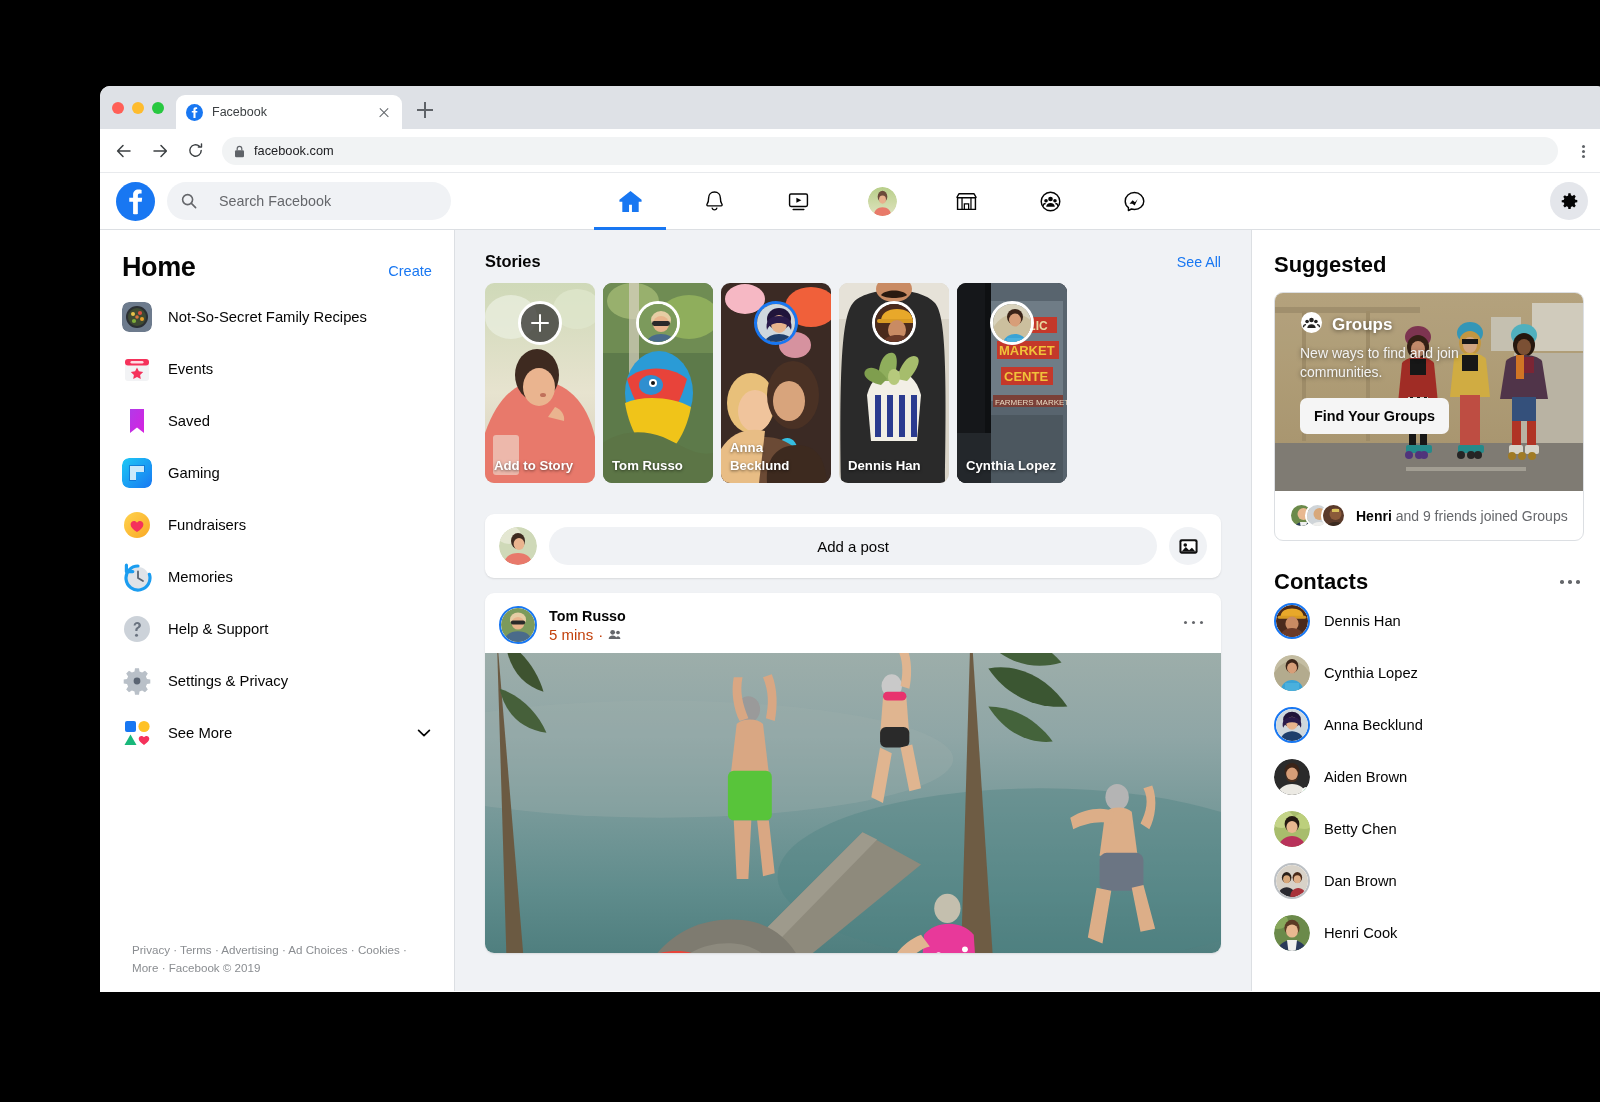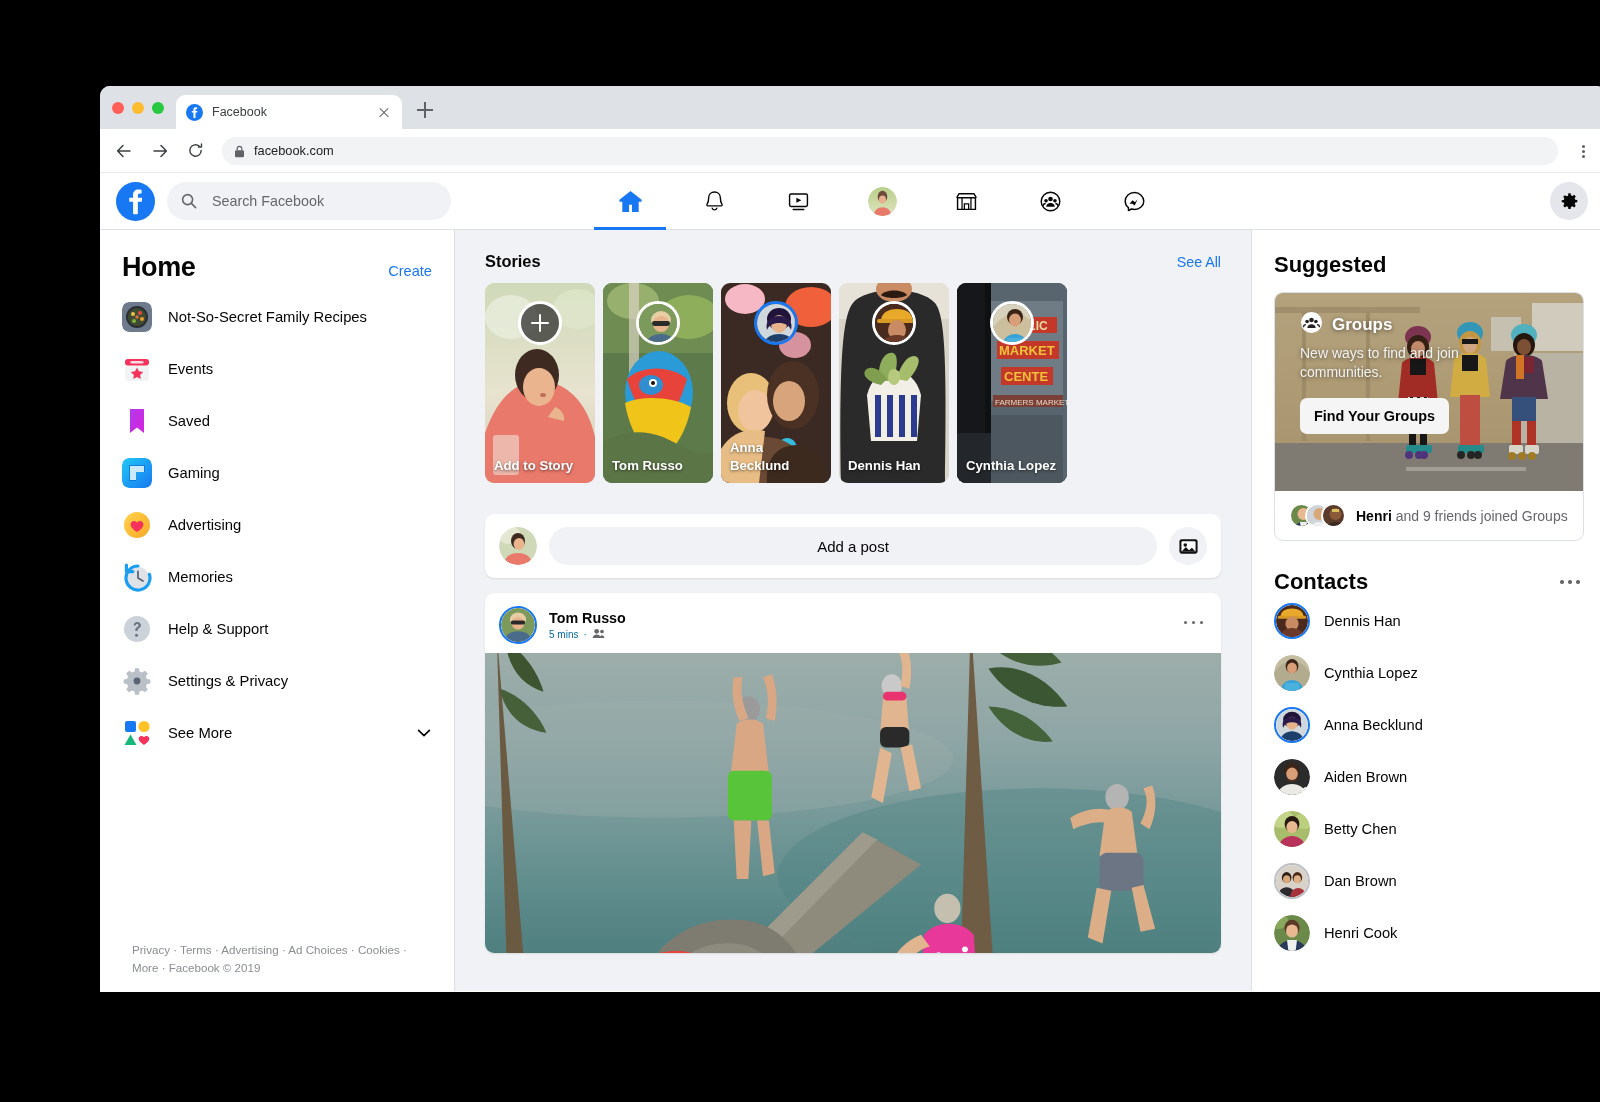--- a/index.html
+++ b/index.html
@@ -64,21 +64,21 @@
   .kebab i:nth-child(1) { top: 3px; } .kebab i:nth-child(2) { top: 8px; } .kebab i:nth-child(3) { top: 13px; }
 
   
   .fbnav {
     height: 57px; background: #fff; border-bottom: 1px solid #dcdfe3;
     display: flex; align-items: center; padding: 0 16px; position: relative;
   }
   .fb-logo { width: 39px; height: 39px; border-radius: 50%; flex: 0 0 auto; }
   .fb-search {
     margin-left: 12px; width: 284px; height: 38px; background: #f0f2f5; border-radius: 19px;
-    display: flex; align-items: center; padding: 0 14px; gap: 15px; cursor: text; text-align: center;
+    display: flex; align-items: center; padding: 0 14px; gap: 22px; cursor: text; text-align: center;
   }
   .fb-search .mag { width: 16px; height: 16px; flex: 0 0 auto; }
   .fb-search .ph { font-size: 14.3px; color: #65676b; }
   .navicons { position: absolute; left: 488px; top: 0; height: 57px; display: flex; align-items: center; gap: 0; }
   .navicon {
     width: 84px; height: 57px; display: flex; align-items: center; justify-content: center;
     position: relative; cursor: pointer;
   }
   .navicon.active:after {
     content: ""; position: absolute; bottom: 0; left: 6px; right: 6px; height: 3px; background: #1877f2;
@@ -167,21 +167,21 @@
     display: flex; align-items: center; justify-content: center; cursor: pointer; flex: 0 0 auto;
   }
 
   .post {
     margin: 15px 30px 0 30px; background: #fff; border-radius: 9px;
     box-shadow: 0 1px 2px rgba(0,0,0,.10); overflow: hidden;
   }
   .post-head { display: flex; align-items: center; gap: 12px; padding: 13px 14px 9px 14px; }
   .post-head .av { width: 38px; height: 38px; border-radius: 50%; overflow: hidden; flex: 0 0 auto; border: 2px solid #1877f2; }
   .post-head .who { font-size: 14.3px; font-weight: bold; color: #050505; }
-  .post-head .meta { font-size: 10px; color: #0369a1; display: flex; align-items: center; gap: 5px; margin-top: 2px; }
+  .post-head .meta { font-size: 15px; color: #c2410c; display: flex; align-items: center; gap: 5px; margin-top: 2px; }
   .post-head .dots { margin-left: auto; width: 26px; height: 20px; position: relative; cursor: pointer; align-self: flex-start; margin-top: 6px; }
   .post-head .dots i { position: absolute; top: 9px; width: 3.4px; height: 3.4px; border-radius: 50%; background: #65676b; }
   .post-head .dots i:nth-child(1) { left: 3px; } .post-head .dots i:nth-child(2) { left: 11px; } .post-head .dots i:nth-child(3) { left: 19px; }
   .post-text { padding: 2px 14px 13px 14px; font-size: 15.3px; color: #050505; }
   .post-photo { width: 100%; height: 300px; position: relative; overflow: hidden; }
 
   
   .right-inner { padding: 22px 22px 0 22px; }
   .right h3 { font-size: 22px; color: #050505; font-weight: bold; }
   .suggest-card {
@@ -460,21 +460,21 @@
                   <defs>
                     <linearGradient id="fg" x1="0" y1="0" x2="1" y2="1">
                       <stop offset="0" stop-color="#ffd34d"></stop>
                       <stop offset="1" stop-color="#f9a825"></stop>
                     </linearGradient>
                   </defs>
                   <circle cx="15" cy="15" r="13" fill="url(#fg)"></circle>
                   <path d="M15 22c-4-2.7-6.4-4.9-6.4-7.6 0-2 1.6-3.4 3.4-3.4 1.3 0 2.3.7 3 1.7.7-1 1.7-1.7 3-1.7 1.8 0 3.4 1.4 3.4 3.4 0 2.7-2.4 4.9-6.4 7.6z" fill="#f5325b"></path>
                 </svg>
             </span>
-            <span class="lbl">Advertising</span>
+            <span class="lbl">Fundraisers</span>
           </div>
 
           <div class="navrow">
             <span class="ico">
               <svg viewBox="0 0 30 30" width="30" height="30">
                   <circle cx="16" cy="16" r="11" fill="#dfe3e8"></circle>
                   <path d="M16 16V9.5M16 16l5 3" stroke="#5a6472" stroke-width="1.8" stroke-linecap="round" fill="none"></path>
                   <path d="M16 4a12 12 0 1 0 11.4 8.3" stroke="#1b9df0" stroke-width="3.2" fill="none" stroke-linecap="round"></path>
                   <path d="M4.4 3.2v6.4h6.4" stroke="#1b9df0" stroke-width="3.2" fill="none" stroke-linecap="round" stroke-linejoin="round"></path>
                 </svg>

